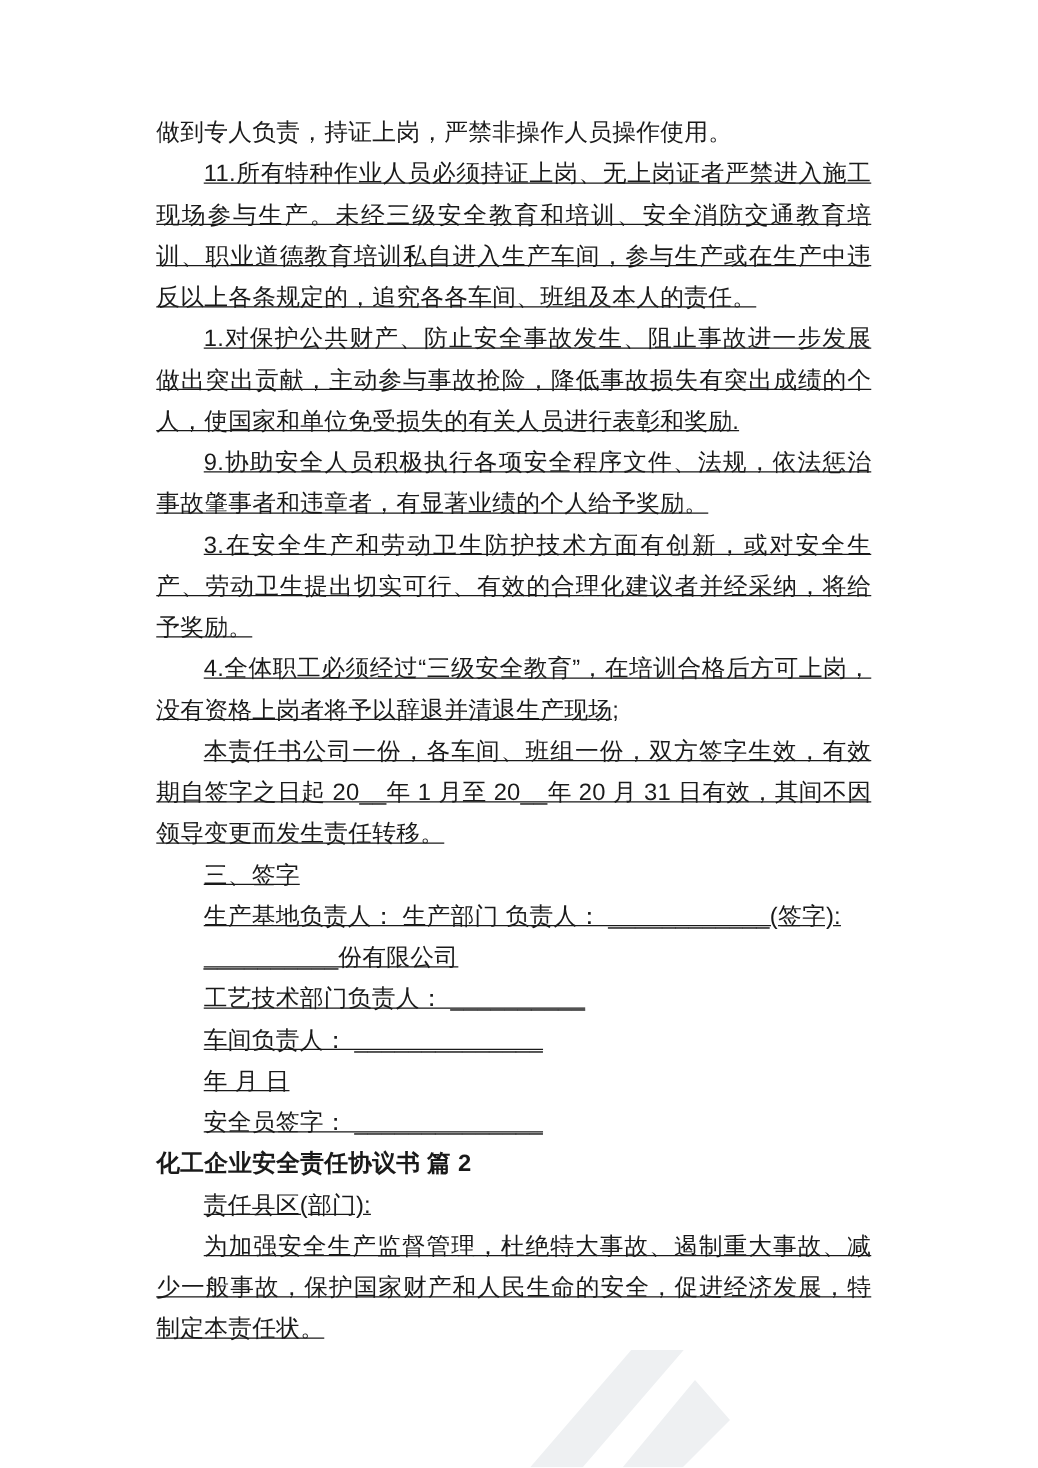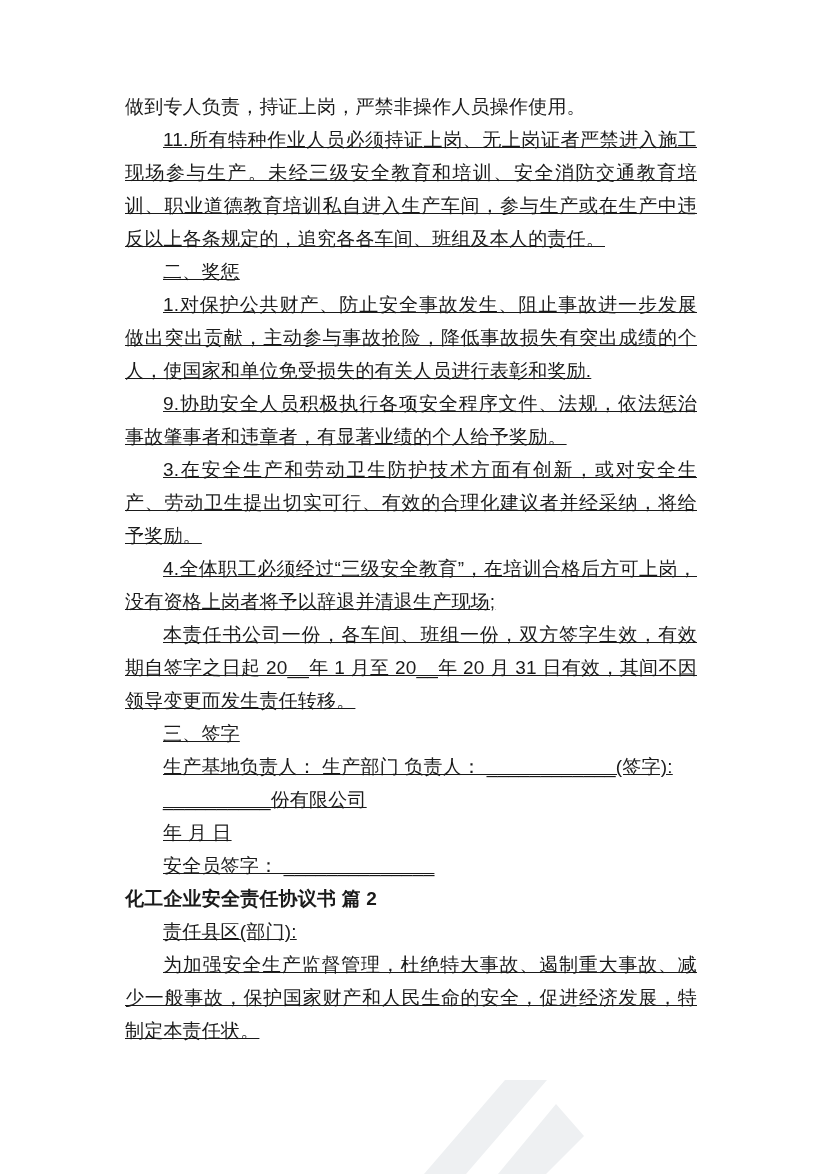--- a/index.html
+++ b/index.html
@@ -55,39 +55,40 @@
     <polygon points="424,1174 505,1080 547,1080 466,1174" fill="#eef0f2"></polygon>
     <polygon points="498,1174 556,1104 584,1136 546,1174" fill="#eef0f2"></polygon>
   </svg>
 
   <main class="doc">
 
       <p class="para">做到专人负责，持证上岗，严禁非操作人员操作使用。</p>
 
       <p class="para indent">11.所有特种作业人员必须持证上岗、无上岗证者严禁进入施工现场参与生产。未经三级安全教育和培训、安全消防交通教育培训、职业道德教育培训私自进入生产车间，参与生产或在生产中违反以上各条规定的，追究各各车间、班组及本人的责任。</p>
 
-      <p class="para indent">二、奖惩</p>
 
       <p class="para indent">1.对保护公共财产、防止安全事故发生、阻止事故进一步发展做出突出贡献，主动参与事故抢险，降低事故损失有突出成绩的个人，使国家和单位免受损失的有关人员进行表彰和奖励.</p>
 
       <p class="para indent">9.协助安全人员积极执行各项安全程序文件、法规，依法惩治事故肇事者和违章者，有显著业绩的个人给予奖励。</p>
 
       <p class="para indent">3.在安全生产和劳动卫生防护技术方面有创新，或对安全生产、劳动卫生提出切实可行、有效的合理化建议者并经采纳，将给予奖励。</p>
 
       <p class="para indent">4.全体职工必须经过“三级安全教育”，在培训合格后方可上岗，没有资格上岗者将予以辞退并清退生产现场;</p>
 
       <p class="para indent">本责任书公司一份，各车间、班组一份，双方签字生效，有效期自签字之日起 20__年 1 月至 20__年 20 月 31 日有效，其间不因领导变更而发生责任转移。</p>
 
       <p class="para indent">三、签字</p>
 
       <p class="para indent">生产基地负责人： 生产部门 负责人： ____________(签字):</p>
 
       <p class="para indent">__________份有限公司</p>
 
+      <p class="para indent">工艺技术部门负责人： __________</p>
 
+      <p class="para indent">车间负责人： ______________</p>
 
       <p class="para indent">年 月 日</p>
 
       <p class="para indent">安全员签字： ______________</p>
 
       <p class="para bold">化工企业安全责任协议书 篇 2</p>
 
       <p class="para indent">责任县区(部门):</p>
 
       <p class="para indent">为加强安全生产监督管理，杜绝特大事故、遏制重大事故、减少一般事故，保护国家财产和人民生命的安全，促进经济发展，特制定本责任状。</p>

